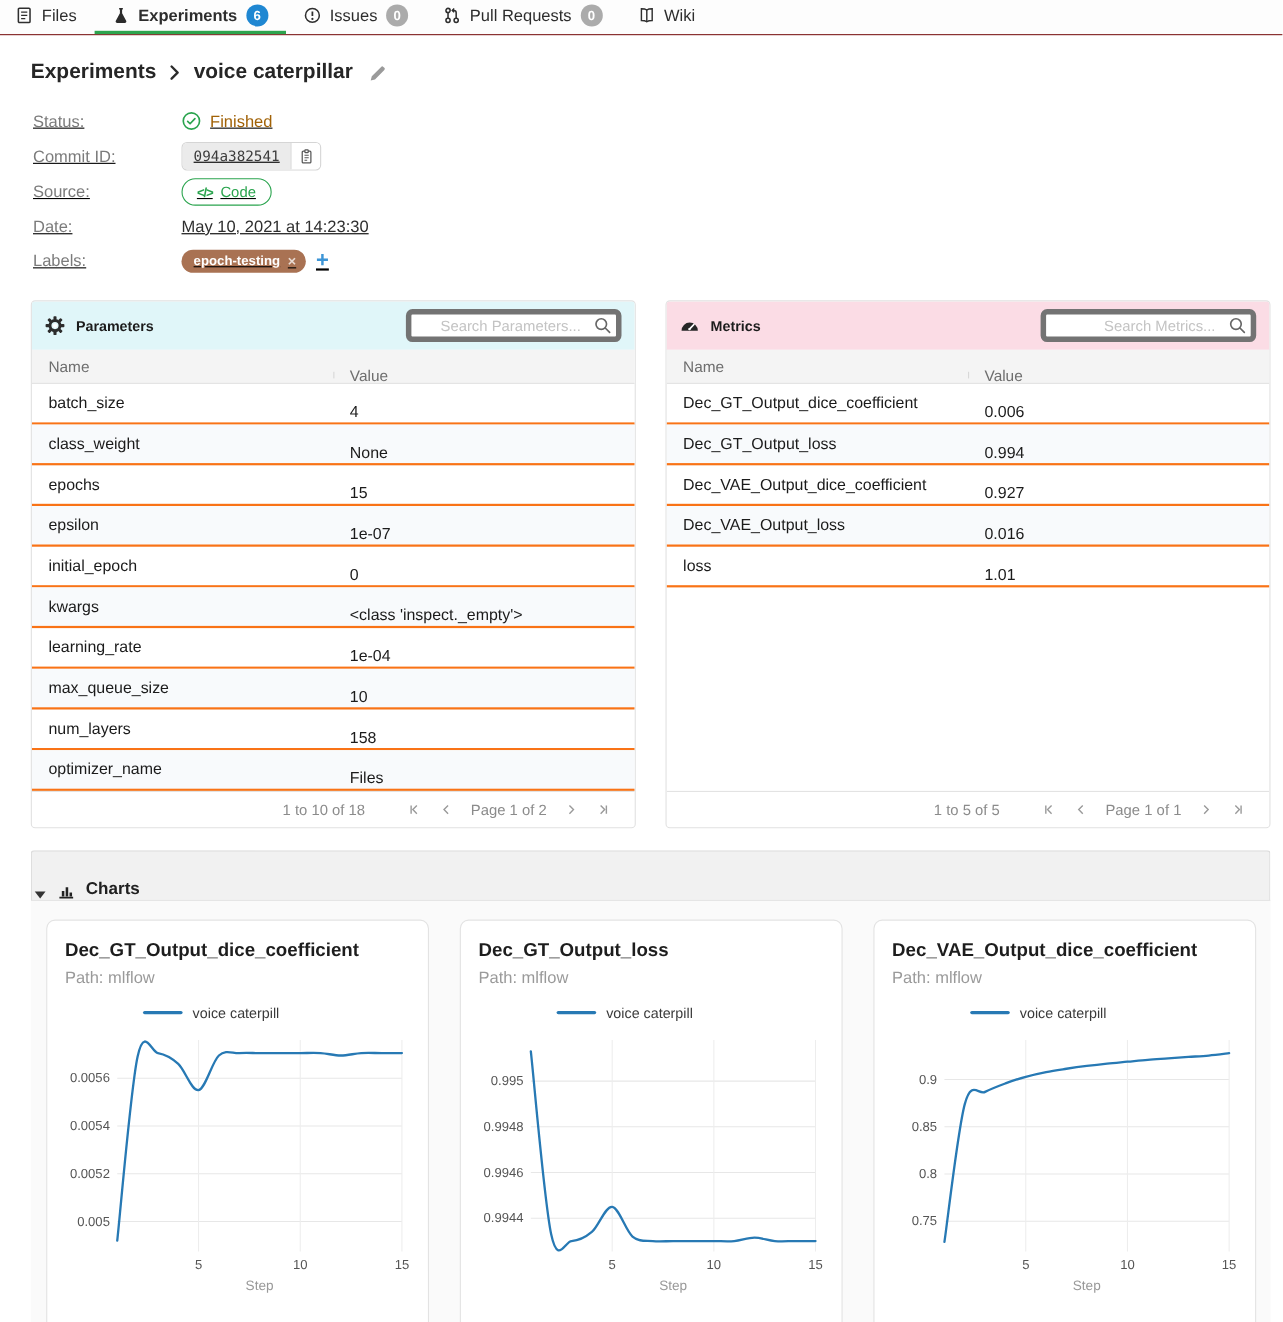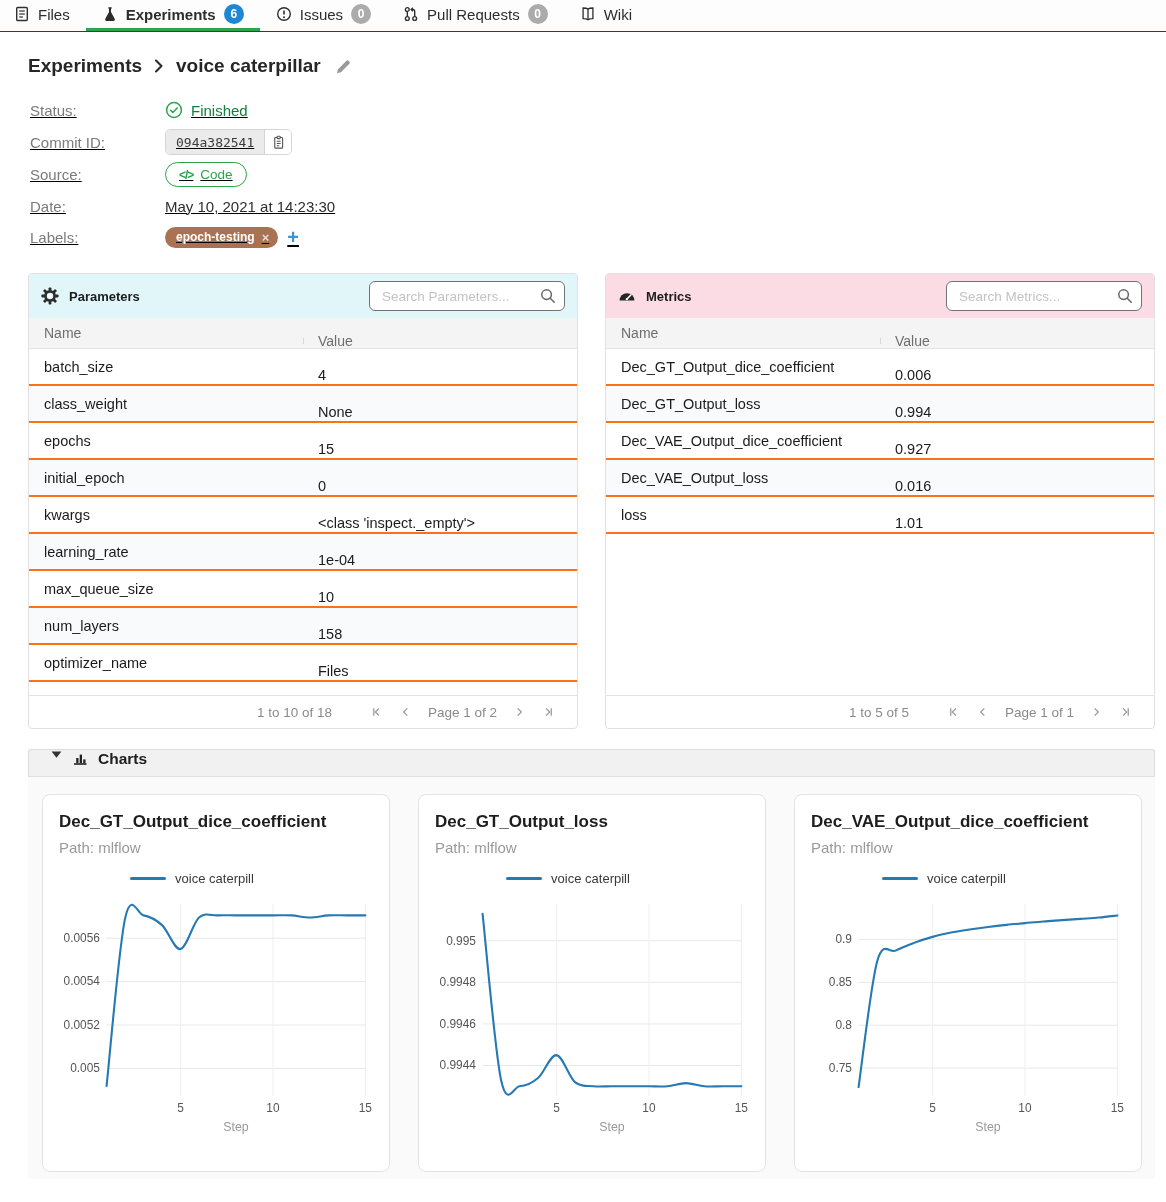--- a/index.html
+++ b/index.html
@@ -19,55 +19,55 @@
   .breadcrumb{display:flex;align-items:center;gap:12px;margin:23px 0 0 28px;}
   .bc-root,.bc-current{font-size:19px;font-weight:700;color:#262626;}
   .bc-root{cursor:pointer;}
   .bc-edit{display:flex;align-items:center;margin-left:2px;cursor:pointer;}
 
   
   .details{margin:21px 0 0 30px;display:flex;flex-direction:column;gap:7px;}
   .drow{display:flex;align-items:center;min-height:24px;text-decoration:underline;}
   .dlabel{width:135px;font-size:15px;color:#7b7b7b;}
   .dvalue{display:flex;align-items:center;font-size:15px;color:#2e2e2e;}
-  .status-finished{display:flex;align-items:center;gap:8px;color:#15803d;font-size:15px;}
+  .status-finished{display:flex;align-items:center;gap:8px;color:#a16207;font-size:15px;}
   .commit-chip{display:inline-flex;align-items:stretch;border:1px solid #d5d5d5;border-radius:5px;overflow:hidden;height:24px;}
   .commit-text{background:#ebebeb;padding:0 10px;font-family:"DejaVu Sans Mono",monospace;font-size:13px;color:#3c3c3c;display:flex;align-items:center;text-align:right;}
   .copy-btn{background:#fff;border:none;border-left:1px solid #d5d5d5;width:27px;display:flex;align-items:center;justify-content:center;cursor:pointer;padding:0;}
   .code-btn{display:inline-flex;align-items:center;gap:7px;border:1px solid #2aa44e;color:#2aa44e;background:#fff;border-radius:13px;height:25px;padding:0 13px;font-size:13.5px;font-weight:500;cursor:pointer;font-family:inherit;}
   .code-glyph{font-weight:700;font-size:12px;letter-spacing:-1px;}
   .label-pill{display:inline-flex;align-items:center;gap:7px;background:#a97253;color:#fff;font-size:12px;font-weight:700;height:21px;padding:0 9px 0 11px;border-radius:11px;cursor:pointer;}
   .pill-x{color:rgba(255,255,255,.75);font-weight:700;font-size:13px;cursor:pointer;line-height:1;}
   .add-label{color:#3d95d6;font-size:20px;font-weight:700;margin-left:9px;cursor:pointer;line-height:1;}
 
   
   .panels-row{display:flex;gap:27px;margin:24px 11px 0 28px;align-items:stretch;}
   .panel{flex:1;border:1px solid #e1e1e1;border-radius:4px;background:#fff;display:flex;flex-direction:column;overflow:hidden;min-height:456px;box-sizing:border-box;}
   .panel-header{height:44px;min-height:44px;display:flex;align-items:center;padding:0 12px;}
   .panel.params .panel-header{background:#e0f6f9;}
   .panel.metrics .panel-header{background:#fbdce5;}
   .panel-title{font-size:13px;font-weight:700;color:#1c1c1c;margin-left:10px;}
   .search-wrap{margin-left:auto;position:relative;}
-  .search{width:196px;height:30px;border:1px solid #737373;border-radius:6px;padding:0 32px 0 12px;font-size:13.5px;color:#555;background:#fff;outline:none;box-sizing:border-box;font-family:inherit;}
+  .search{width:196px;height:30px;border:5px solid #737373;border-radius:6px;padding:0 32px 0 12px;font-size:13.5px;color:#555;background:#fff;outline:none;box-sizing:border-box;font-family:inherit;text-align:right;}
   .search::placeholder{color:#c3c3c3;}
   .search-icon{position:absolute;right:9px;top:7px;pointer-events:none;}
   .thead{display:flex;height:30px;min-height:30px;align-items:center;background:#f4f4f4;color:#6e6e6e;font-size:14px;border-bottom:1px solid #e3e3e3;}
   .tcell{box-sizing:border-box;}
   .tname{width:50%;padding-left:15px;}
   .tvalue{width:50%;padding-left:15px;position:relative;margin-top:16px;}
   .thead .tvalue::before{content:"";position:absolute;left:0;top:5px;bottom:5px;width:1px;background:#d8d8d8;}
   .trow{display:flex;height:35px;min-height:35px;align-items:center;border-bottom:2px solid #f97316;font-size:14.5px;color:#1b1b1b;}
   .trow:nth-child(even){background:#f8fafc;}
   .tfoot{margin-top:auto;border-top:1px solid #e3e3e3;height:32px;min-height:32px;display:flex;align-items:center;justify-content:flex-end;padding-right:14px;color:#8b8b8b;font-size:13.5px;}
   .range{margin-right:30px;}
   .pg{background:none;border:none;padding:2px 4px;margin:0 5px;cursor:pointer;display:flex;align-items:center;}
   .page-label{margin:0 8px;color:#8b8b8b;}
 
   
-  .charts-bar{margin:20px 11px 0 28px;height:28px;background:#f1f1f1;border:1px solid #dcdcdc;border-bottom:1px solid #e0e0e0;border-radius:3px 3px 0 0;display:flex;align-items:flex-start;padding:0 22px;gap:10px;box-sizing:border-box;}
+  .charts-bar{margin:20px 11px 0 28px;height:46px;background:#f1f1f1;border:1px solid #dcdcdc;border-bottom:1px solid #e0e0e0;border-radius:3px 3px 0 0;display:flex;align-items:flex-end;padding:0 2px;gap:10px;box-sizing:border-box;}
   .charts-title{font-size:15.5px;font-weight:600;color:#202020;}
   .caret{display:flex;align-items:center;cursor:pointer;}
   .charts-body{margin:0 11px 0 28px;background:#fafafa;height:402px;box-sizing:border-box;padding:17px 0 0 14px;display:flex;gap:28px;align-items:flex-start;}
   .chart-card{width:348px;min-width:348px;height:378px;background:#fff;border:1px solid #e3e3e3;border-radius:8px;padding:17px 16px 8px;box-sizing:border-box;}
   .chart-title{font-size:17px;font-weight:700;color:#1d1d1d;white-space:nowrap;}
   .chart-subtitle{font-size:15px;color:#9a9a9a;margin-top:7px;}
   .chart-legend{display:flex;align-items:center;justify-content:center;margin:15px 0 0;transform:translateX(-24px);cursor:pointer;}
   .legend-line{width:36px;height:3px;border-radius:2px;background:#2779b4;}
   .legend-label{margin-left:9px;font-size:13px;color:#3a3a3a;}
   .chart-svg{width:100%;height:auto;display:block;margin-top:6px;}
@@ -244,20 +244,24 @@
           <div class="tcell tname">batch_size</div>
           <div class="tcell tvalue">4</div>
         </div>
         <div class="trow">
           <div class="tcell tname">class_weight</div>
           <div class="tcell tvalue">None</div>
         </div>
         <div class="trow">
           <div class="tcell tname">epochs</div>
           <div class="tcell tvalue">15</div>
+        </div>
+        <div class="trow">
+          <div class="tcell tname">epsilon</div>
+          <div class="tcell tvalue">1e-07</div>
         </div>
         <div class="trow">
           <div class="tcell tname">initial_epoch</div>
           <div class="tcell tvalue">0</div>
         </div>
         <div class="trow">
           <div class="tcell tname">kwargs</div>
           <div class="tcell tvalue">&lt;class 'inspect._empty'&gt;</div>
         </div>
         <div class="trow">

